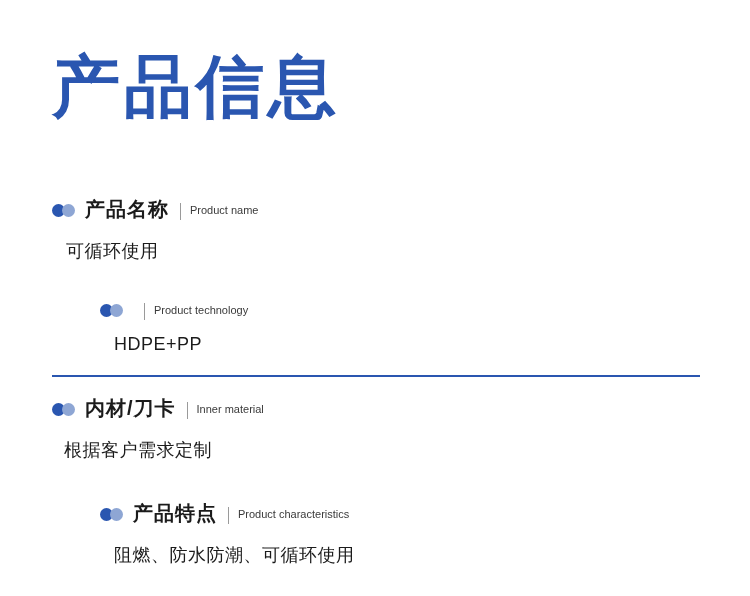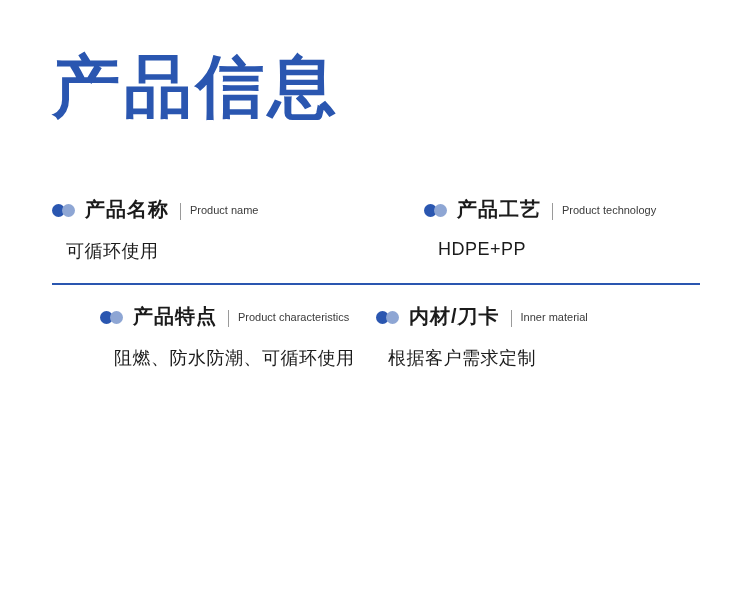--- a/index.html
+++ b/index.html
@@ -31,21 +31,21 @@
     font-family: "Liberation Sans", sans-serif;
   }
   .spec-grid {
     position: absolute;
     left: 52px;
     top: 178px;
     width: 648px;
   }
   .spec-row {
     display: flex;
-    flex-direction: row;
+    flex-direction: column;
     width: 100%;
     box-sizing: border-box;
   }
   .row-sep {
     border-top: 1px solid #2a56b0;
     margin: 0;
     height: 0;
     width: 100%;
   }
   .spec-cell {
@@ -125,60 +125,59 @@
         <div class="value-text">可循环使用</div>
       </div>
       <div class="spec-cell right">
         <div class="label-line">
           <span class="dot-icon">
             <svg width="24" height="13" viewBox="0 0 24 13" xmlns="http://www.w3.org/2000/svg">
               <circle cx="6.5" cy="6.5" r="6.5" fill="#2a56b0"></circle>
               <circle cx="16.5" cy="6.5" r="6.5" fill="#8ea6d4"></circle>
             </svg>
           </span>
-          <span class="label-cn">产品工艺</span>
           <span class="divider-bar"></span>
           <span class="label-en">Product technology</span>
         </div>
         <div class="value-text">HDPE+PP</div>
       </div>
     </div>
 
     <div class="row-sep"></div>
 
     <div class="spec-row">
     </div>
 
     <div class="row-sep"></div>
 
     <div class="spec-row">
+      <div class="spec-cell left">
+        <div class="label-line">
+          <span class="dot-icon">
+            <svg width="24" height="13" viewBox="0 0 24 13" xmlns="http://www.w3.org/2000/svg">
+              <circle cx="6.5" cy="6.5" r="6.5" fill="#2a56b0"></circle>
+              <circle cx="16.5" cy="6.5" r="6.5" fill="#8ea6d4"></circle>
+            </svg>
+          </span>
+          <span class="label-cn">内材/刀卡</span>
+          <span class="divider-bar"></span>
+          <span class="label-en">Inner material</span>
+        </div>
+        <div class="value-text tight">根据客户需求定制</div>
+      </div>
       <div class="spec-cell right">
         <div class="label-line">
           <span class="dot-icon">
             <svg width="24" height="13" viewBox="0 0 24 13" xmlns="http://www.w3.org/2000/svg">
               <circle cx="6.5" cy="6.5" r="6.5" fill="#2a56b0"></circle>
               <circle cx="16.5" cy="6.5" r="6.5" fill="#8ea6d4"></circle>
             </svg>
           </span>
           <span class="label-cn">产品特点</span>
           <span class="divider-bar"></span>
           <span class="label-en">Product characteristics</span>
         </div>
         <div class="value-text">阻燃、防水防潮、可循环使用</div>
       </div>
-      <div class="spec-cell left">
-        <div class="label-line">
-          <span class="dot-icon">
-            <svg width="24" height="13" viewBox="0 0 24 13" xmlns="http://www.w3.org/2000/svg">
-              <circle cx="6.5" cy="6.5" r="6.5" fill="#2a56b0"></circle>
-              <circle cx="16.5" cy="6.5" r="6.5" fill="#8ea6d4"></circle>
-            </svg>
-          </span>
-          <span class="label-cn">内材/刀卡</span>
-          <span class="divider-bar"></span>
-          <span class="label-en">Inner material</span>
-        </div>
-        <div class="value-text tight">根据客户需求定制</div>
-      </div>
     </div>
 
   </div>
 </div>
 
 </body></html>

